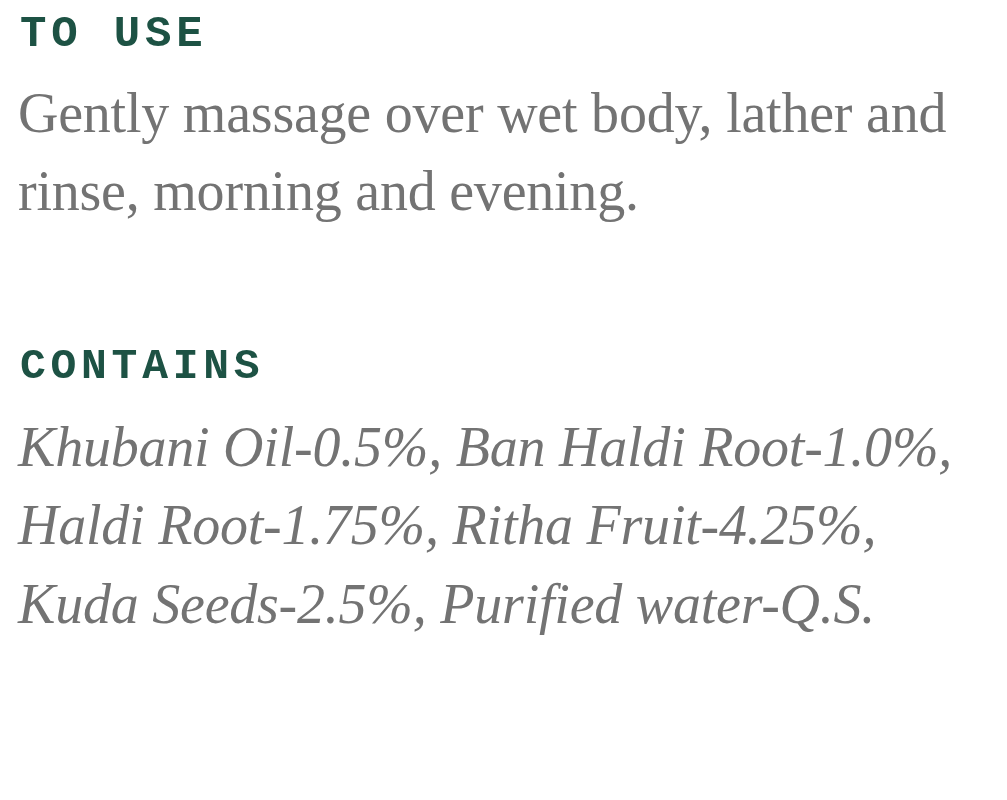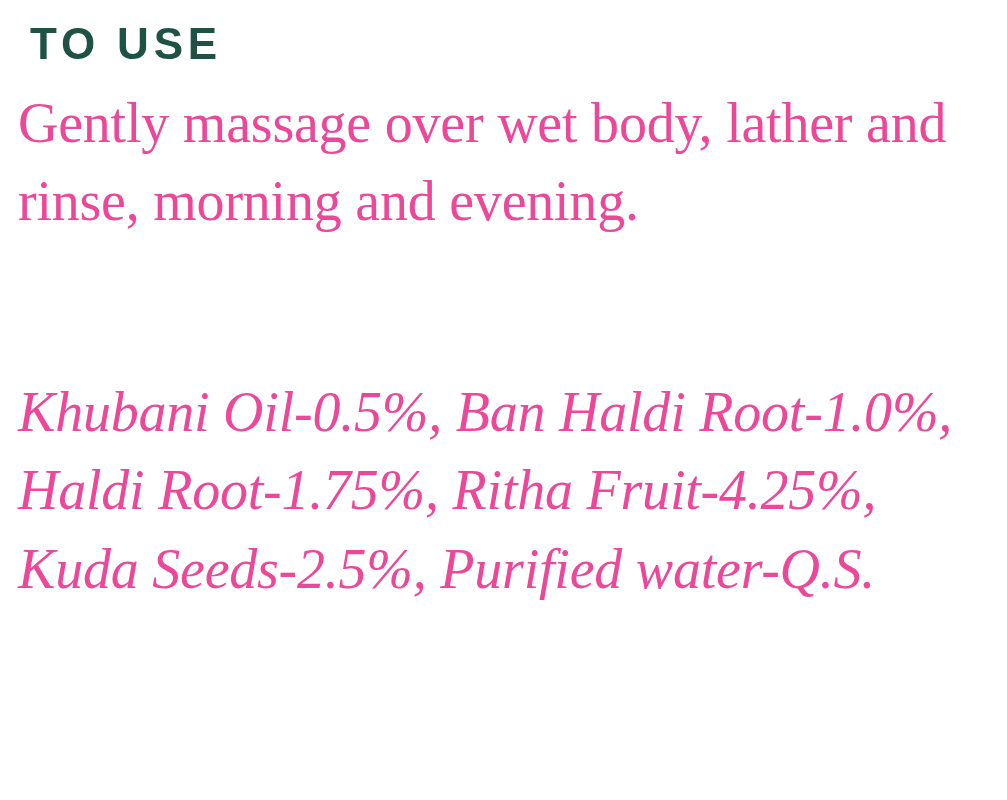--- a/index.html
+++ b/index.html
@@ -18,35 +18,35 @@
     position: relative;
     width: 1007px;
     height: 800px;
     padding: 0 14px 0 18px;
     box-sizing: border-box;
   }
   .section {
     width: 100%;
   }
   .section-heading {
-    font-family: Liberation Sans, sans-serif;
+    font-family: Liberation Mono, monospace;
     font-weight: bold;
     letter-spacing: 0.11em;
     text-transform: uppercase;
     color: #1d5244;
     font-size: 44px;
     line-height: 1.0;
-    margin: 12px;
+    margin: 2px;
     padding: 0;
   }
   .section-body {
     font-family: "Liberation Serif", serif;
     font-size: 56px;
     line-height: 1.40;
-    color: #ec4899;
+    color: #737373;
     margin: 0;
     padding: 0;
     letter-spacing: -0.004em;
   }
   #to-use-section {
     padding-top: 10px;
   }
   #to-use-section .section-body {
     margin-top: 18px;
     max-width: 995px;
@@ -67,16 +67,17 @@
 <body>
 
 <div class="page">
 
   <div class="section" id="to-use-section">
     <h2 class="section-heading">TO USE</h2>
     <p class="section-body">Gently massage over wet body, lather and rinse, morning and evening.</p>
   </div>
 
   <div class="section" id="contains-section">
+    <h2 class="section-heading">CONTAINS</h2>
     <p class="section-body">Khubani Oil-0.5%, Ban Haldi Root-1.0%, Haldi Root-1.75%, Ritha Fruit-4.25%, Kuda Seeds-2.5%, Purified water-Q.S.</p>
   </div>
 
 </div>
 
 </body></html>

